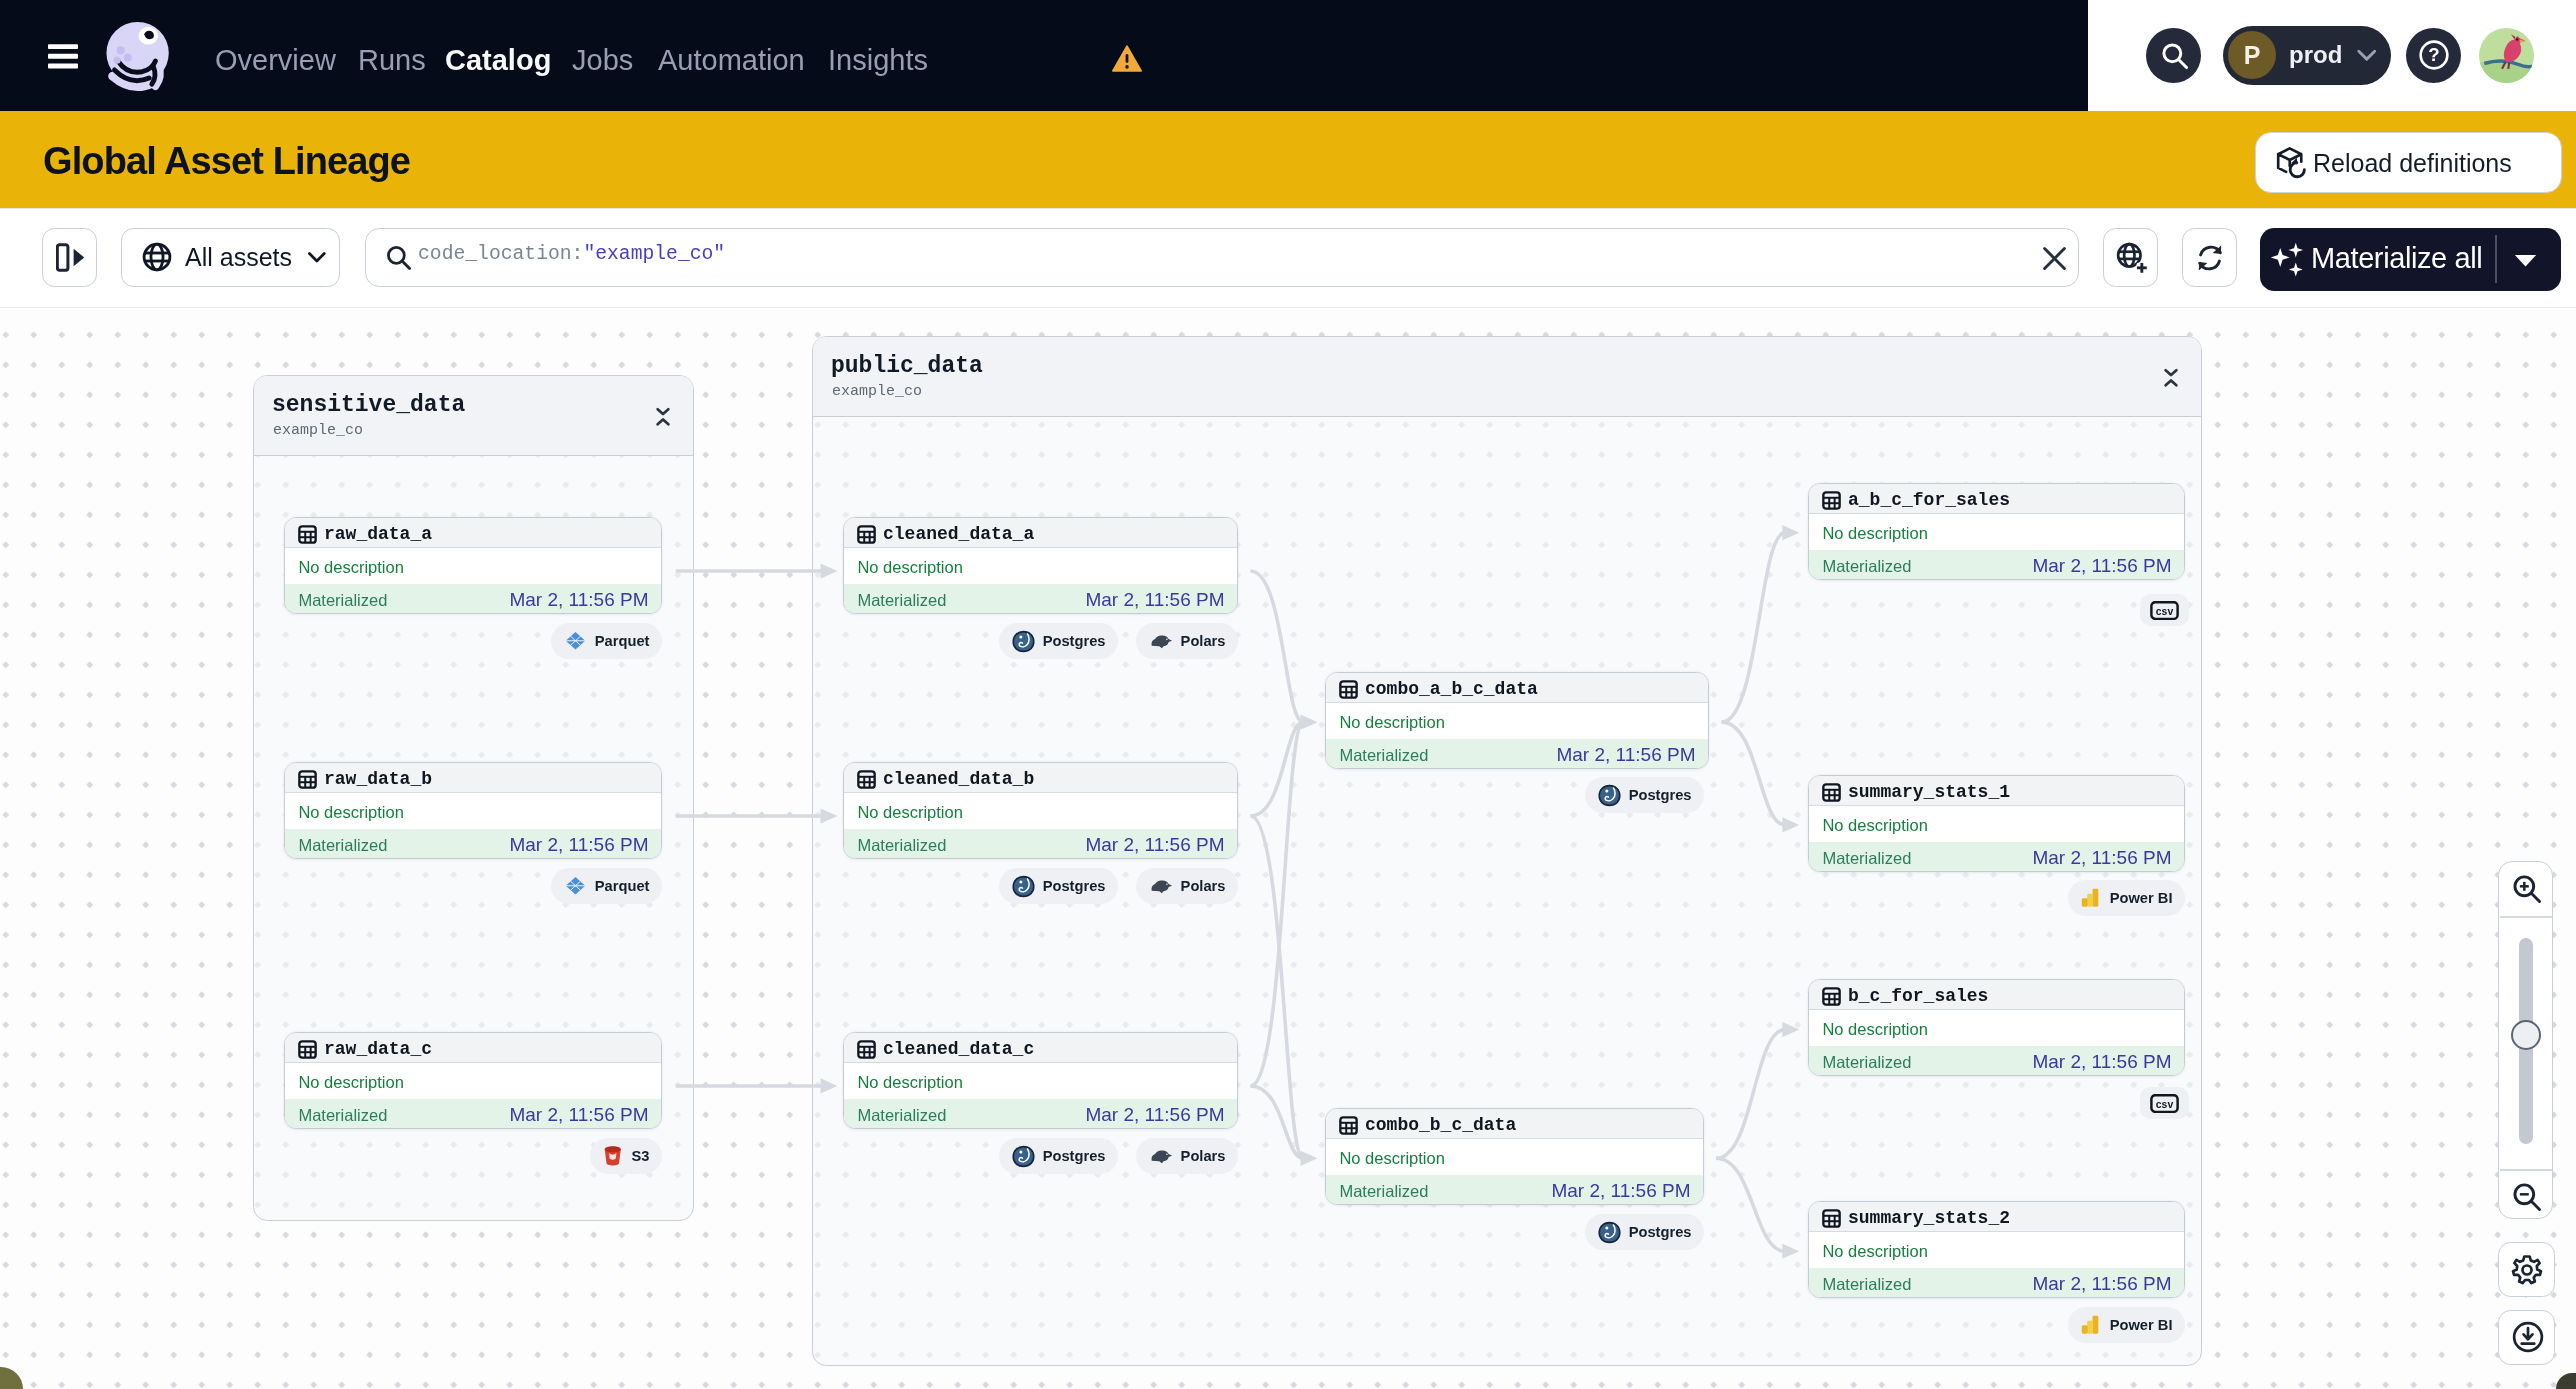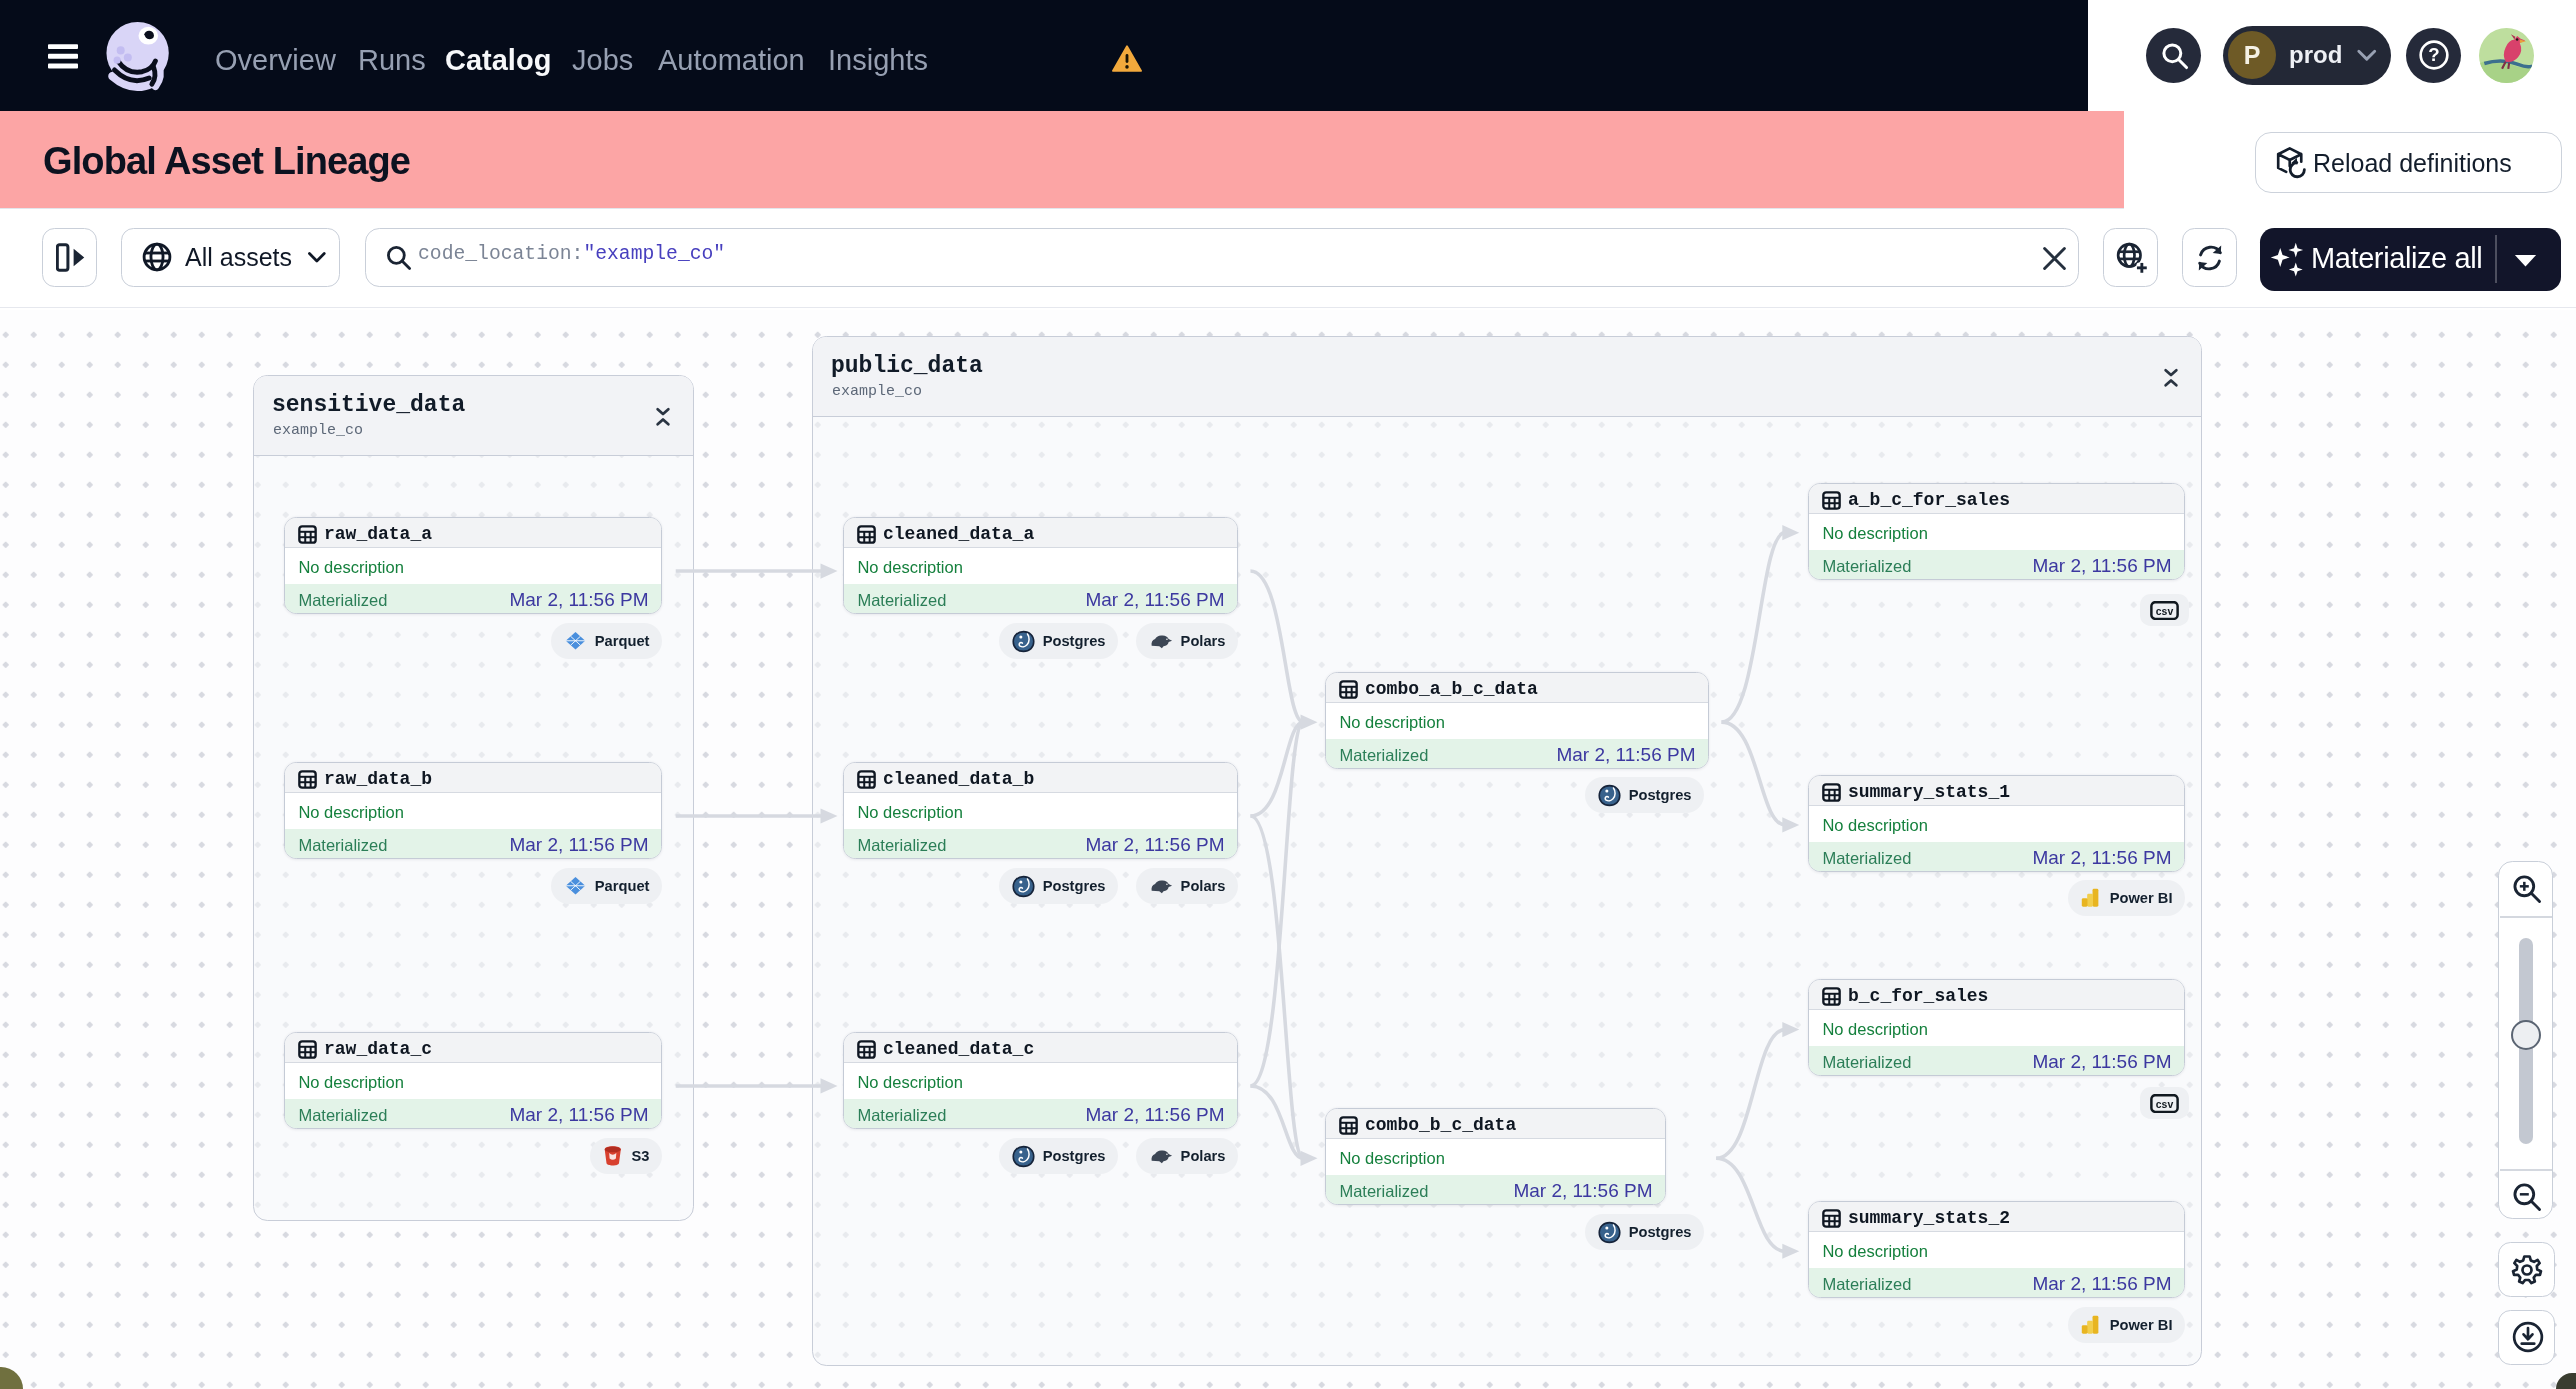--- a/index.html
+++ b/index.html
@@ -8,21 +8,21 @@
   .mono { font-family:"Liberation Mono", monospace; }
   .abs { position:absolute; }
 
   
   .nav { position:absolute; left:0; top:0; width:2088px; height:111px; background:#050b19; }
   .nav-item { position:absolute; top:5.4px; height:111px; line-height:111px; font-size:29px; color:#97a0b2; }
   .nav-item.active { color:#f7f8fa; font-weight:700; }
   .circbtn { position:absolute; top:28px; width:55px; height:55px; border-radius:50%; background:#252a3a; }
 
   
-  .pagehead { position:absolute; left:0; top:111px; width:2124px; height:98px; background:#fca5a5; border-bottom:1.8px solid #e3e6ec; }
+  .pagehead { position:absolute; left:0; top:111px; width:2576px; height:98px; background:#eab308; border-bottom:1.8px solid #e3e6ec; }
   .ptitle { position:absolute; left:43px; top:29px; font-size:38px; font-weight:700; color:#0c1220; letter-spacing:-0.9px; }
   .reloadbtn { position:absolute; left:2255px; top:20.6px; width:307px; height:61px; background:#fff; border:1.8px solid #ccd2db; border-radius:16px; }
   .reloadbtn span { position:absolute; left:57px; top:16px; font-size:25px; color:#131d2b; }
 
   
   .toolbar { position:absolute; left:0; top:211px; width:2576px; height:97px; background:#fff; border-bottom:1.8px solid #e6e8ee;text-align:center; }
   .tbtn { position:absolute; top:17px; height:59px; background:#fff; border:1.8px solid #c9cfd9; border-radius:12.5px; }
   .searchtxt { position:absolute; left:57px; top:13.4px; font-size:22.3px; color:#7b8495; }
   .searchtxt b { color:#473fbe; font-weight:400; }
 
@@ -375,21 +375,21 @@
         <div class="ntitle">combo_a_b_c_data</div>
       </div>
     <div class="nbody">
         <div class="ndesc">No description</div>
       </div>
     <div class="nfoot">
         <div class="nmat">Materialized</div>
         <div class="ndate">Mar 2, 11:56 PM</div>
       </div>
   </div>
-  <div class="node" style="left:1325px;top:798px;width:341px">
+  <div class="node" style="left:1325px;top:798px;width:379px">
     <div class="nhead">
         <svg class="abs" style="left:12.5px;top:7.2px" width="19" height="19" viewBox="0 0 21 21">
           <rect x="1.5" y="1.5" width="18" height="18" rx="3" stroke="#0f1722" stroke-width="2.6" fill="none"></rect>
           <line x1="1.5" y1="7.5" x2="19.5" y2="7.5" stroke="#0f1722" stroke-width="2.2"></line>
           <line x1="1.5" y1="13.5" x2="19.5" y2="13.5" stroke="#0f1722" stroke-width="2.2"></line>
           <line x1="8" y1="7.5" x2="8" y2="19.5" stroke="#0f1722" stroke-width="2.2"></line>
           <line x1="14" y1="7.5" x2="14" y2="19.5" stroke="#0f1722" stroke-width="2.2"></line>
         </svg>
         <div class="ntitle">combo_b_c_data</div>
       </div>

